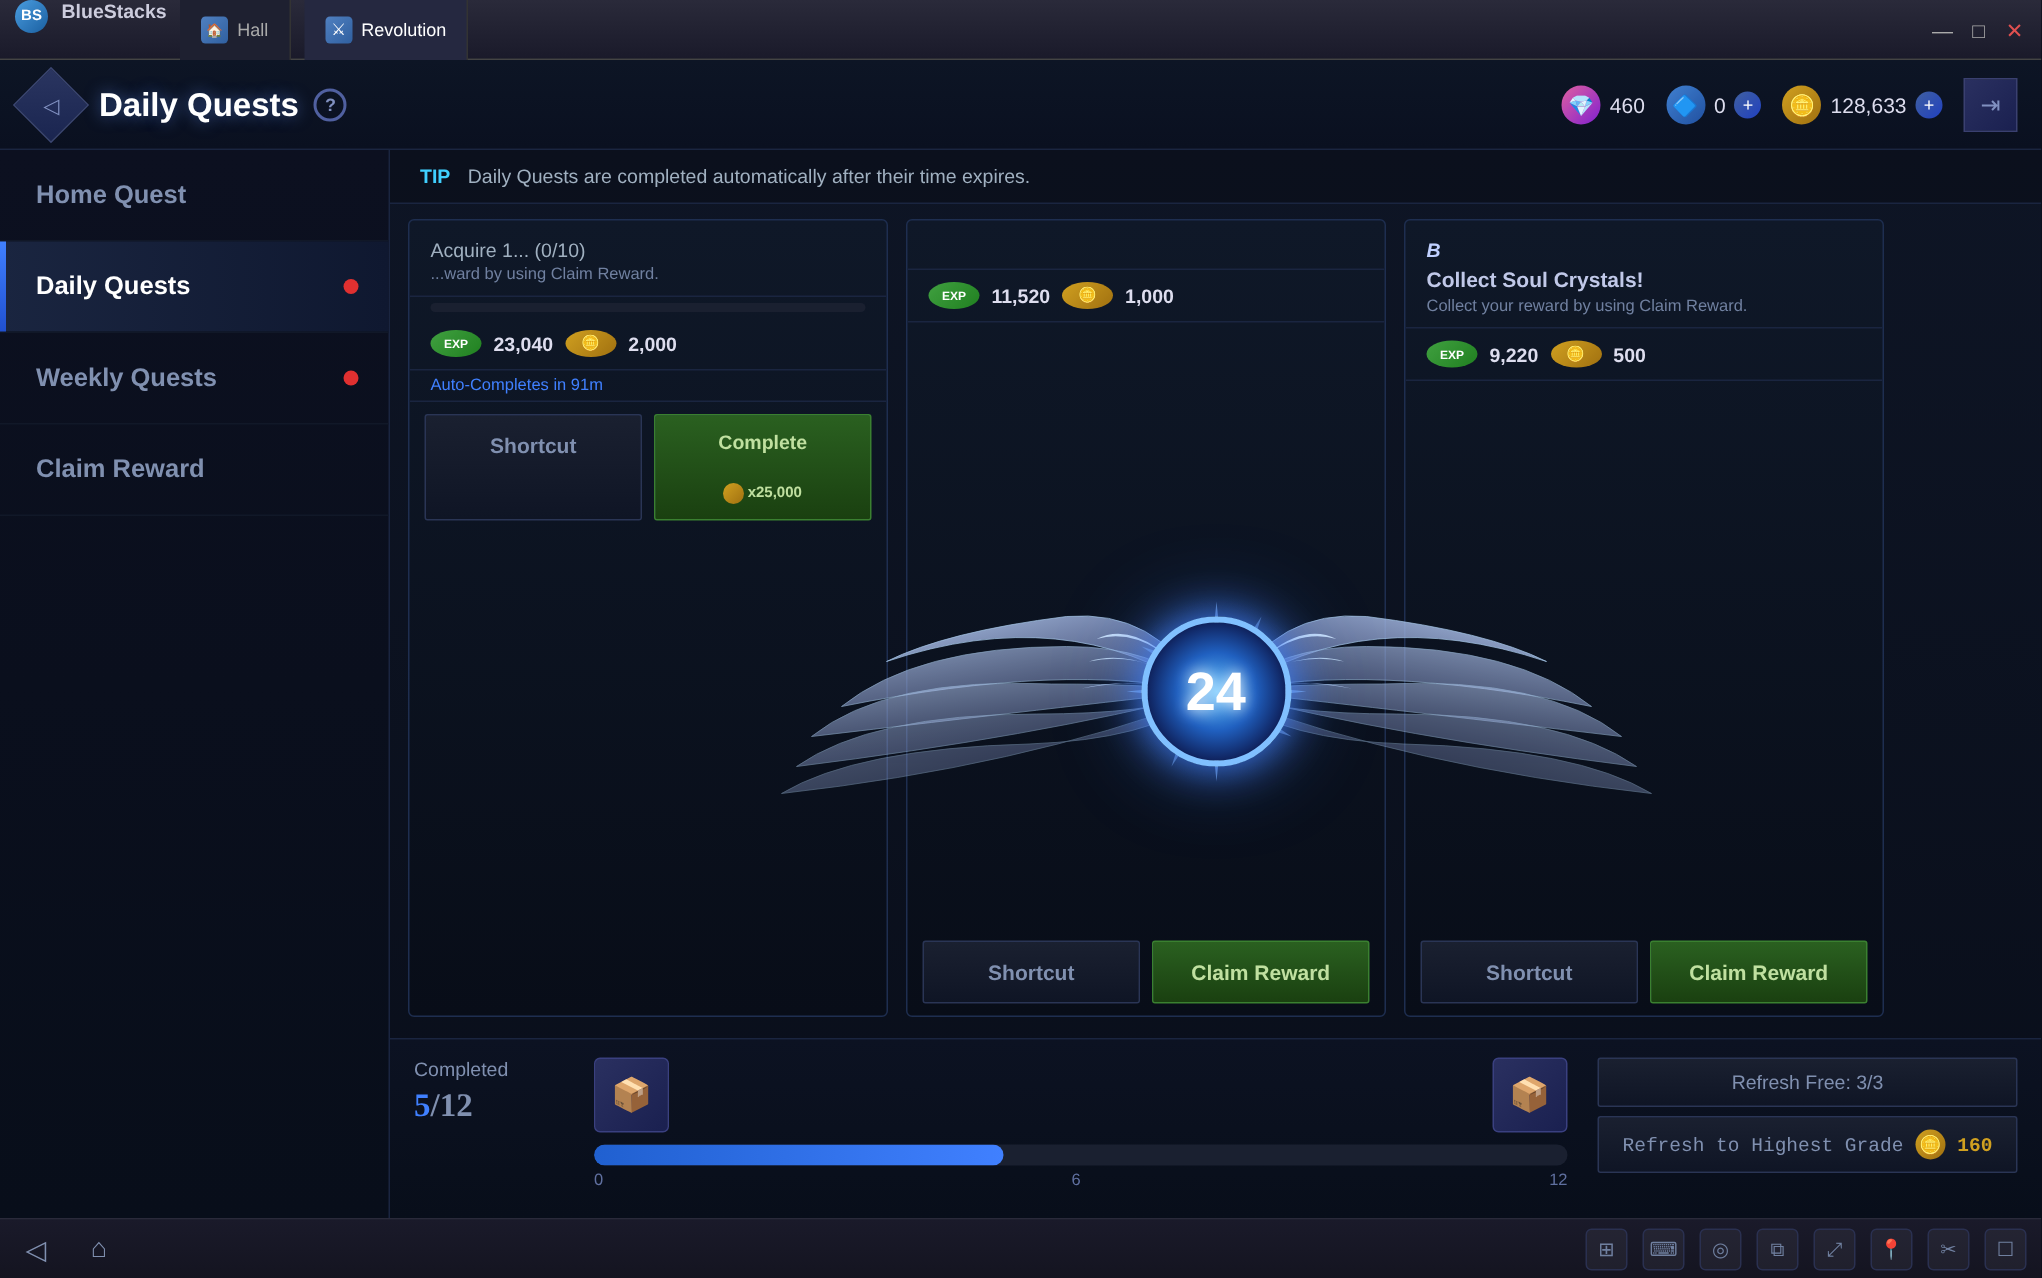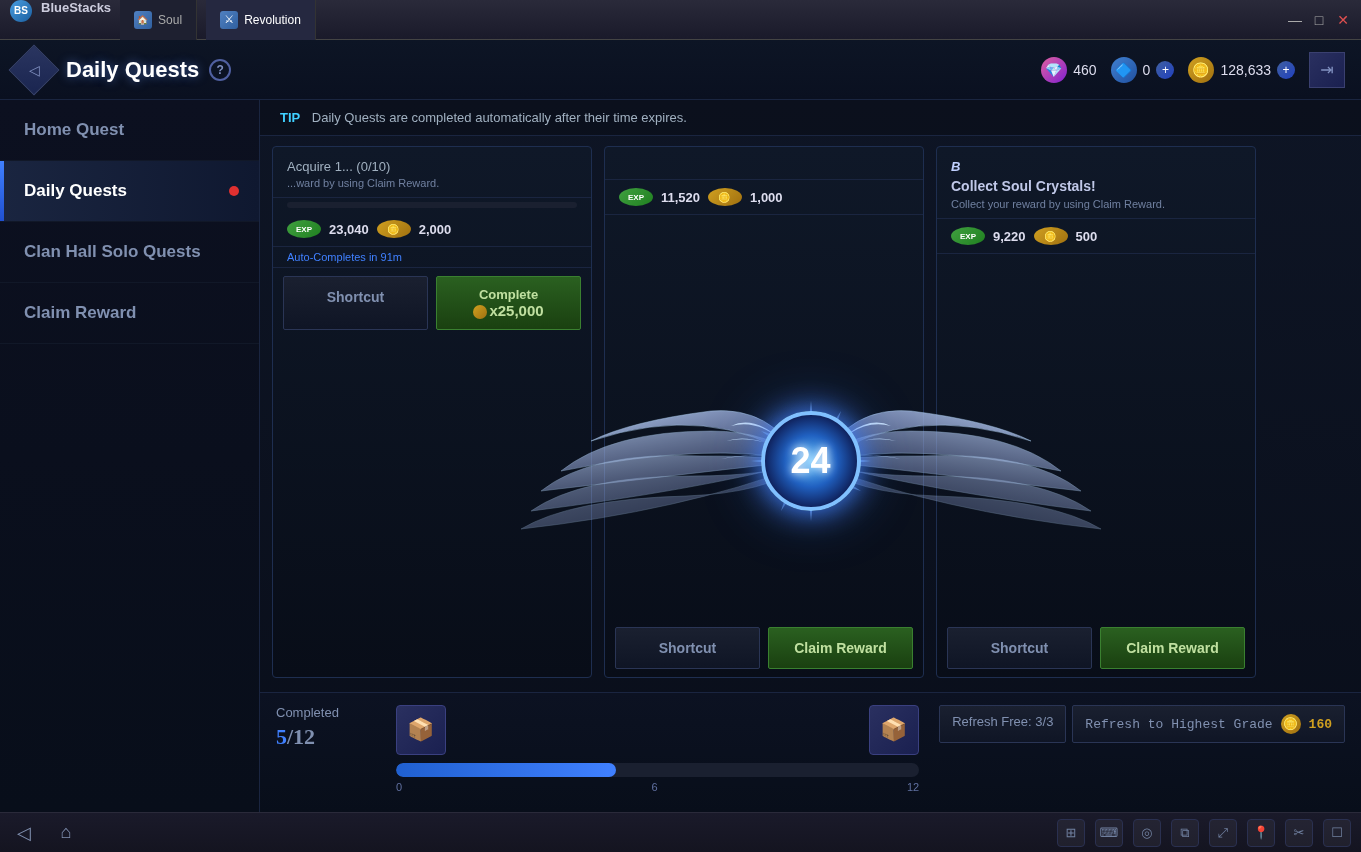--- a/index.html
+++ b/index.html
@@ -363,21 +363,21 @@
       background: linear-gradient(90deg, #2060d0, #4080ff);
       border-radius: 7px;
     }
     .progress-labels {
       display: flex; justify-content: space-between;
       font-size: 11px; color: #6070a0;
       margin-top: 4px;
     }
     .right-panel {
       min-width: 280px;
-      display: flex; flex-direction: row; gap: 6px;
+      display: flex; flex-direction: column; gap: 6px;
       text-align: right;
     }
     .refresh-free-btn {
       padding: 8px 12px;
       background: linear-gradient(180deg, #1a2030, #0f1525);
       border: 1px solid #2a3555;
       color: #8090b0;
       font-size: 13px;
       text-align: center;
       cursor: pointer;
@@ -491,21 +491,21 @@
   </style>
 </head>
 <body>
 
 <div class="title-bar">
   <div class="title-bar-left">
     <div class="bluestacks-logo">BS</div>
     <span class="title-bar-brand">BlueStacks</span>
     <div class="tab">
       <div class="tab-icon">🏠</div>
-      <span>Soul</span>
+      <span>Hall</span>
     </div>
     <div class="tab active">
       <div class="tab-icon" style="font-size:11px;">⚔</div>
       <span>Revolution</span>
     </div>
   </div>
   <div class="title-bar-right">
     <div class="titlebar-btn">—</div>
     <div class="titlebar-btn">□</div>
     <div class="titlebar-btn" style="color:#e05050;">✕</div>
@@ -545,21 +545,22 @@
 
   <div class="sidebar">
     <div class="sidebar-item">
       <span>Home Quest</span>
     </div>
     <div class="sidebar-item active">
       <span>Daily Quests</span>
       <div class="sidebar-dot"></div>
     </div>
     <div class="sidebar-item">
-      <span>Clan Hall Solo Quests</span>
+      <span>Weekly Quests</span>
+      <div class="sidebar-dot"></div>
     </div>
     <div class="sidebar-item">
       <span>Claim Reward</span>
     </div>
   </div>
 
   <div class="content-area">
 
     <div class="tip-bar">
       <span class="tip-label">TIP</span>
@@ -582,21 +583,21 @@
           <div class="reward-icon-small gold-icon-s">🪙</div>
           <span class="reward-val">2,000</span>
         </div>
         <div class="quest-timer">Auto-Completes in 91m</div>
         <div class="quest-buttons">
           <div class="btn-shortcut">
             <span>Shortcut</span>
           </div>
           <div class="btn-complete">
             <div>Complete</div>
-            <div style="font-size:15px;"><span class="coin-icon"></span>x25,000</div>
+            <div style="font-size:10px;margin-top:20px;"><span class="coin-icon"></span>x25,000</div>
           </div>
         </div>
       </div>
 
       <div class="quest-card">
         <div class="quest-card-header">
           <div style="font-size:11px;color:#7080a0;">&nbsp;</div>
         </div>
         <div class="quest-rewards">
           <div class="reward-icon-small exp-icon">EXP</div>

